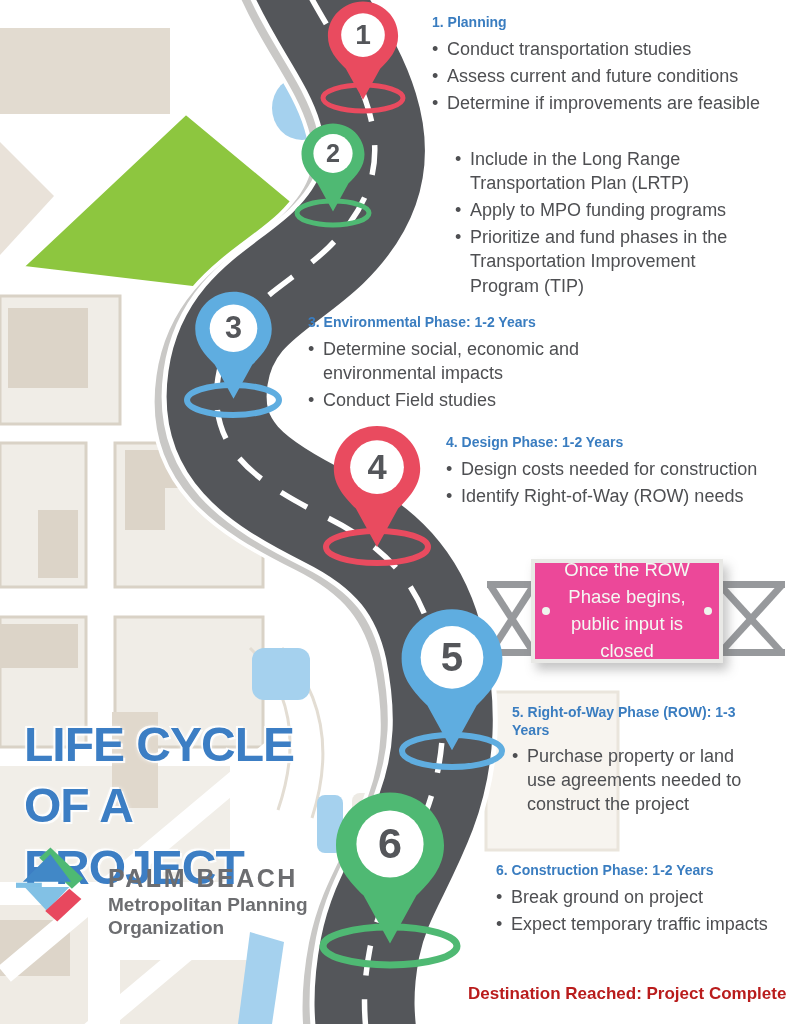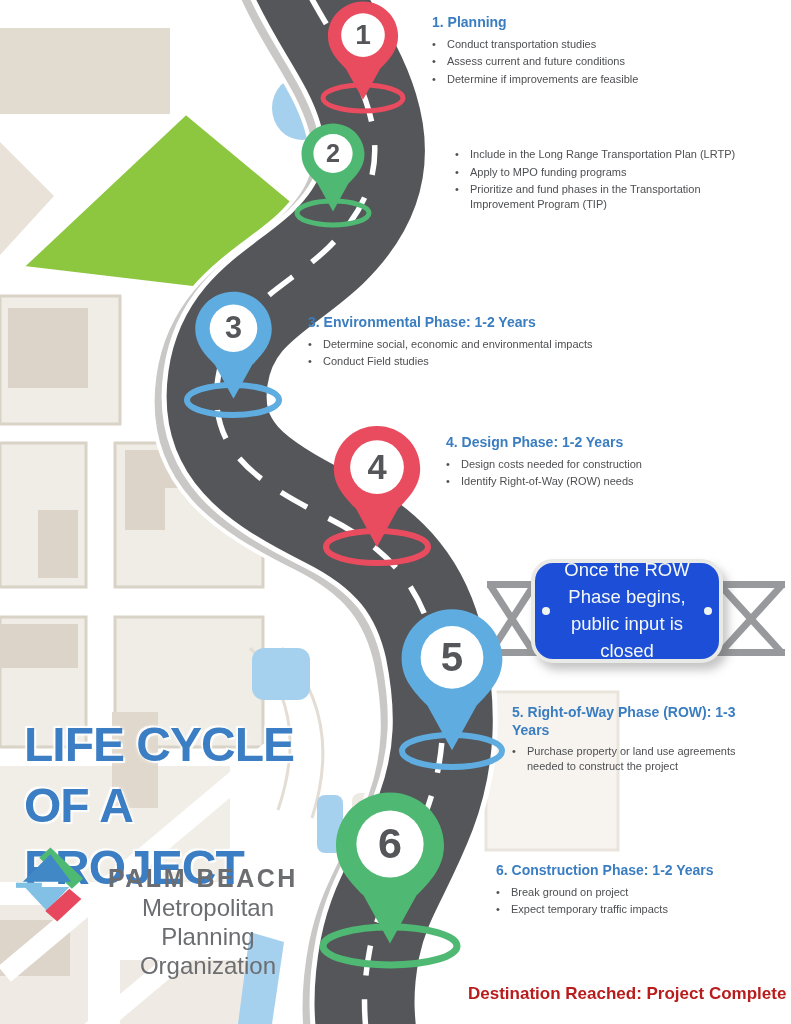--- a/index.html
+++ b/index.html
@@ -15,37 +15,37 @@
   #map-layer{position:absolute;left:0;top:0;}
 
   
   .phase{position:absolute;}
   .phase-heading{
     color:#3A7DC0;font-weight:bold;font-size:14px;line-height:1.25;
     margin:0 0 5px 0;
   }
   .phase ul{list-style:none;margin:0;padding:0;}
   .phase li{
-    position:relative;color:#4E4F52;font-size:11px;line-height:1.34;
+    position:relative;color:#4E4F52;font-size:18px;line-height:1.34;
     padding-left:15px;margin:0 0 3px 0;
   }
   .phase li::before{content:"\2022";position:absolute;left:0;color:#4E4F52;}
 
   #phase-1{left:432px;top:14px;width:356px;}
   #phase-2{left:455px;top:147px;width:300px;}
   #phase-3{left:308px;top:314px;width:300px;}
   #phase-4{left:446px;top:434px;width:352px;}
   #phase-5{left:512px;top:704px;width:250px;}
   #phase-6{left:496px;top:862px;width:300px;}
 
   
   #sign-truss{left:480px;top:555px;}
   #row-sign{
     left:531px;top:559px;width:192px;height:104px;
-    background:#1d4ed8;border:4px solid #E9E9E6;border-radius:22px;
+    background:#ec4899;border:4px solid #E9E9E6;border-radius:0;
     box-shadow:5px 7px 10px rgba(90,90,90,.35);
     display:flex;align-items:center;justify-content:flex-end;text-align:center;
     color:#F4F9F3;font-size:18.5px;line-height:1.45;font-weight:normal;
     box-sizing:border-box;padding:6px 14px;
   }
   .sign-dot{
     position:absolute;width:8px;height:8px;border-radius:50%;
     background:#EFF5EE;top:calc(50% - 4px);
   }
   #sign-dot-left{left:7px;}
@@ -56,21 +56,21 @@
     left:24px;top:714px;width:330px;
     color:#3C7EC4;font-weight:bold;font-size:48px;line-height:1.28;
     letter-spacing:-1px;
     text-shadow:0 0 5px #ffffff,2px 2px 0 rgba(255,255,255,.85),-2px -2px 0 rgba(255,255,255,.85);
   }
 
   
   #logo{left:16px;top:841px;width:300px;display:flex;align-items:flex-start;}
   #logo-text{margin-left:6px;color:#6C6D70;margin-top:24px;width:200px;}
   #logo-name{font-weight:bold;font-size:25px;letter-spacing:2.5px;line-height:1.1;}
-  #logo-sub1,#logo-sub2{font-weight:normal;font-size:24px;line-height:1.22;text-align:center;}
+  #logo-sub1,#logo-sub2{font-weight:bold;font-size:19px;line-height:1.22;}
 
   
   #footer-text{
     left:468px;top:984px;width:322px;
     color:#b91c1c;font-weight:bold;font-size:17px;
   }
 
   
   .pin{position:absolute;}
   .pin-num{font-weight:bold;fill:#54565A;font-family:"Liberation Sans",sans-serif;}

